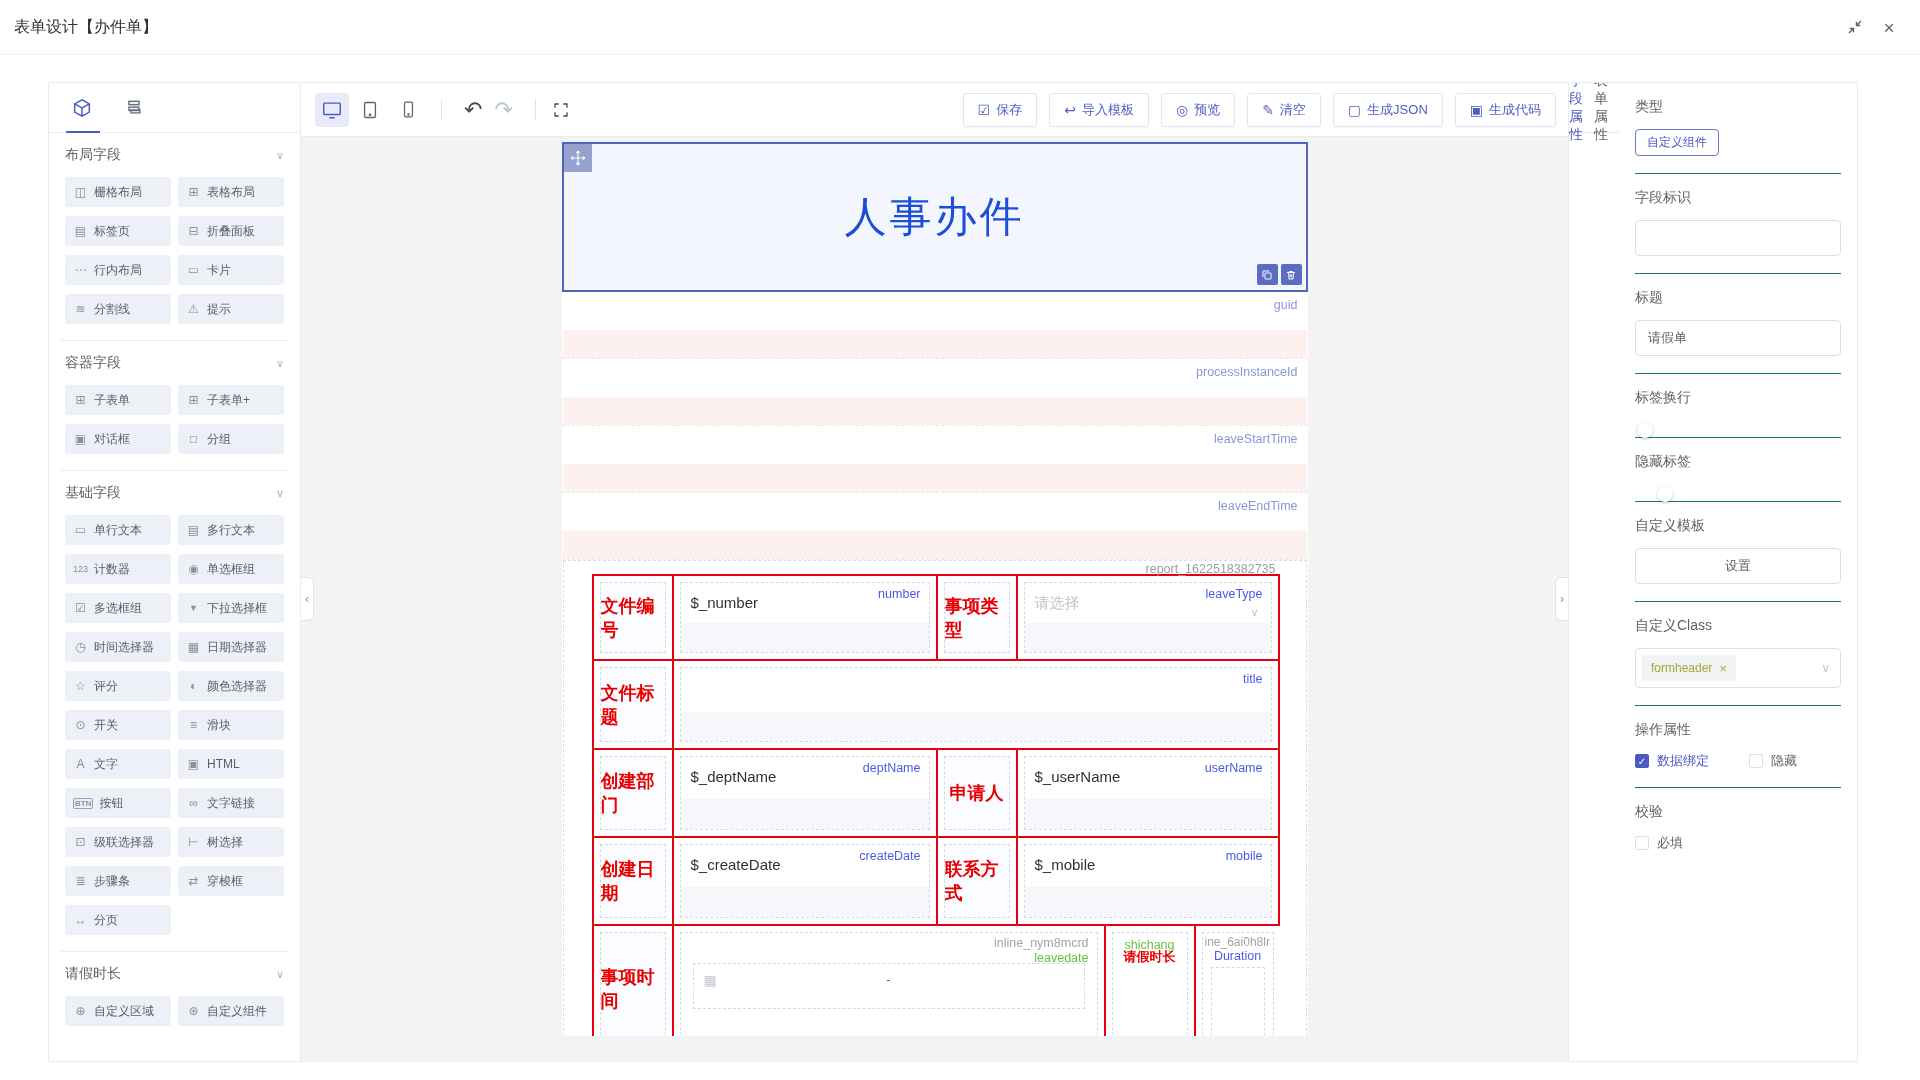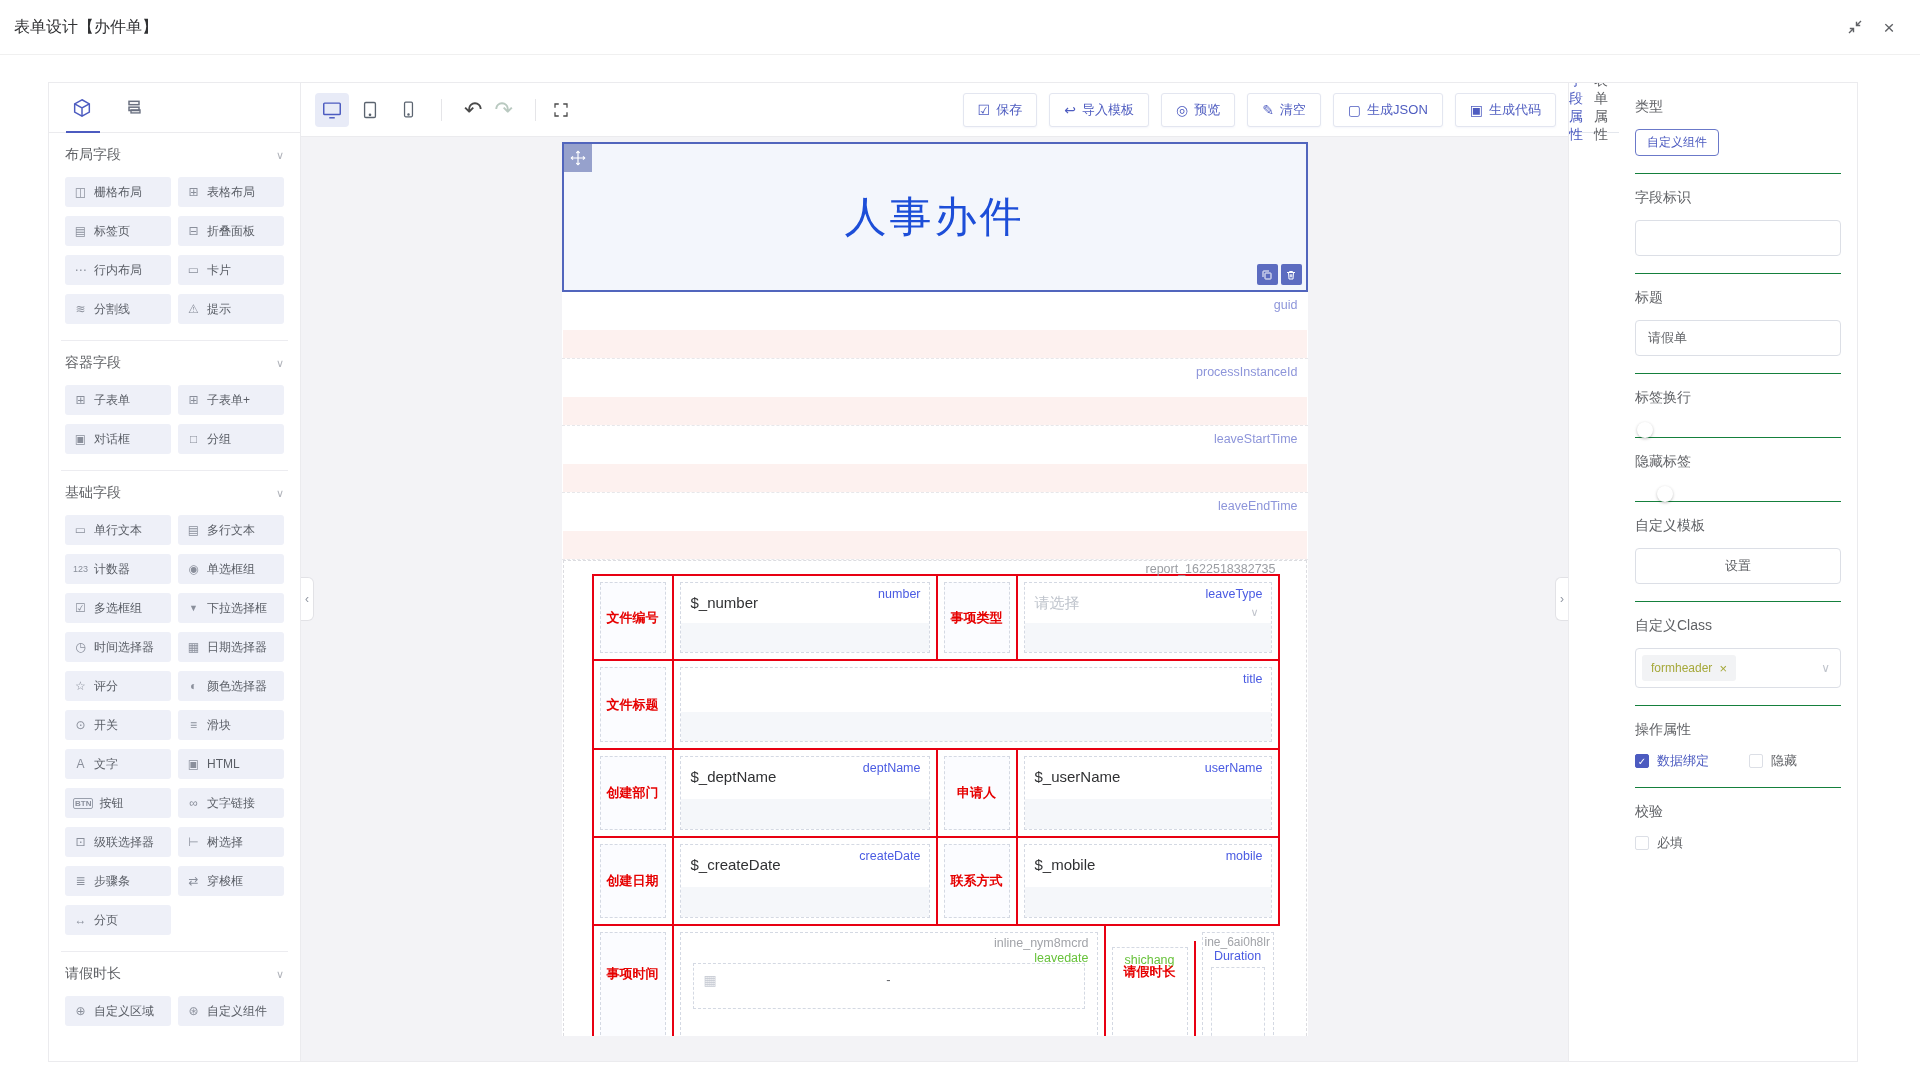--- a/index.html
+++ b/index.html
@@ -78,21 +78,21 @@
 
   
   .tsection { position:relative; flex:1; margin:0 1px; border:1px dashed #dcdce0; border-bottom:none;
     padding:13px 0 0 28px; overflow:hidden; }
   .report-id { position:absolute; top:1px; right:30px; font-size:12.5px; color:#9b9da2; }
   .xtable { width:688px; border-top:2px solid #e80012; border-left:2px solid #e80012; }
   .xrow { display:flex; border-bottom:2px solid #e80012; }
   .xcell { position:relative; border-right:2px solid #e80012; background:#fff; }
   .cellbox { position:absolute; inset:6px; border:1px dashed #d4d9e3; overflow:hidden; }
   .labelbox { display:flex; align-items:center; justify-content:center; background:#fbfcff;
-    color:#e60000; font-weight:bold; font-size:13px; }
+    color:#e60000; font-weight:bold; font-size:18px; }
   .inputbox { background:#fff; }
   .inputbox .shade { position:absolute; left:0; right:0; bottom:0; height:42%; background:#f5f7fa; }
   .ftag { position:absolute; top:4px; right:8px; font-size:12.5px; color:#4a5be2; z-index:2; }
   .fval { position:absolute; top:11px; left:10px; font-size:15px; color:#303133; z-index:2; }
   .fval.placeholder { color:#bfc4cc; }
   .sel-chev { position:absolute; top:23px; right:12px; font-size:11px; color:#c0c4cc; z-index:2; }
   .gray-id { position:absolute; top:3px; right:8px; font-size:12.5px; color:#a2a4a9; white-space:nowrap; }
   .green-id { position:absolute; top:18px; right:8px; font-size:12.5px; color:#67c23a; }
   .range-input { position:absolute; left:12px; right:12px; top:30px; height:46px; background:#fff;
     border:1px dashed #d4d9e3; }
@@ -557,21 +557,21 @@
               <div class="xcell" style="width:432px;">
                 <div class="cellbox">
                   <span class="gray-id">inline_nym8mcrd</span>
                   <span class="green-id">leavedate</span>
                   <div class="range-input">
                     <span class="cal">▦</span>
                     <span class="sep">-</span>
                   </div>
                 </div>
               </div>
-              <div class="xcell" style="width:90px;margin-top:15px;">
+              <div class="xcell" style="width:90px;">
                 <div class="cellbox">
                   <span class="overlap-green">shichang</span>
                   <span class="overlap-red">请假时长</span>
                 </div>
               </div>
               <div class="xcell" style="width:84px; border-right:none;">
                 <div class="cellbox">
                   <span class="dur-id">ine_6ai0h8lr</span>
                   <span class="dur-tag">Duration</span>
                   <div class="dur-input"></div>

